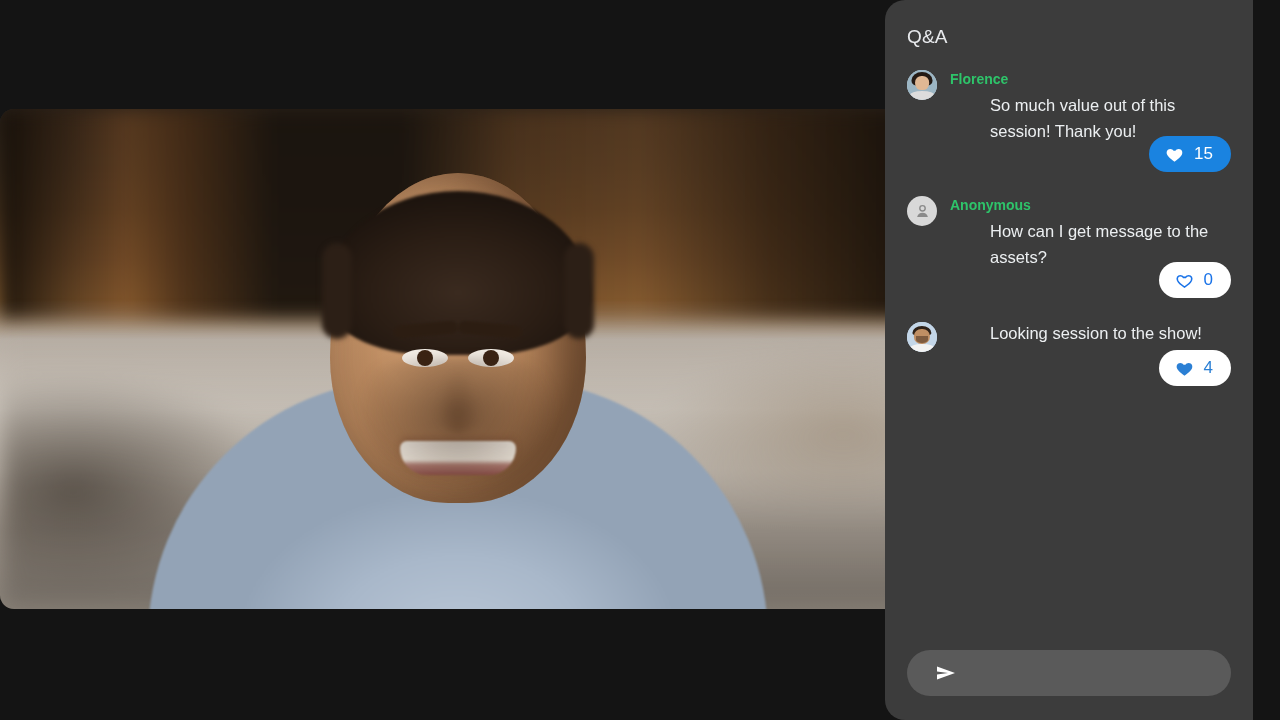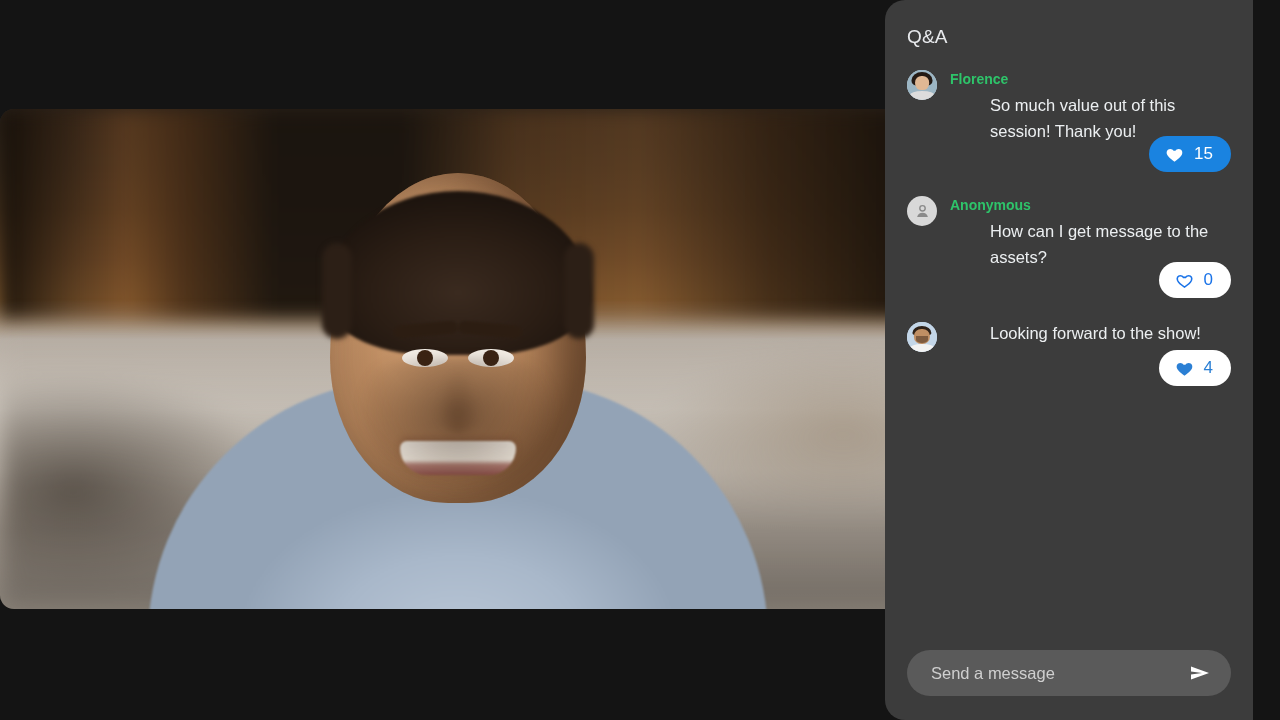--- a/index.html
+++ b/index.html
@@ -371,37 +371,36 @@
         <div class="qa-avatar">
           <div class="face">
             <div class="f-bg"></div>
             <div class="f-hair"></div>
             <div class="f-head"></div>
             <div class="f-beard"></div>
             <div class="f-body"></div>
           </div>
         </div>
         <div class="qa-body">
-          <div class="qa-text">Looking forward to the show!</div>
+          <div class="qa-text">Looking session to the show!</div>
           <div class="like-row" style="margin-top:4px;">
             <button class="like-btn white-f">
               <svg class="heart" viewBox="0 0 24 24">
                 <path fill="#2b7fd4" d="M12 21s-7.5-4.7-9.4-9C1.2 8.6 3 5 6.6 5c2 0 3.4 1.1 4.2 2.2h2.4C14 6.1 15.4 5 17.4 5 21 5 22.8 8.6 21.4 12c-1.9 4.3-9.4 9-9.4 9z"></path>
               </svg>
               <span class="cnt">4</span>
             </button>
           </div>
         </div>
       </div>
 
     </div>
 
     <div id="composer">
       <div id="composer-inner">
-        <input id="composer-input" type="text" placeholder="Send a message" style="">
         <button id="send-button">
           <svg width="24" height="24" viewBox="0 0 24 24">
             <path fill="#ffffff" d="M3 5.5 21 12 3 18.5v-5L14 12 3 10.5z"></path>
           </svg>
         </button>
       </div>
     </div>
 
   </div>
 </div>

